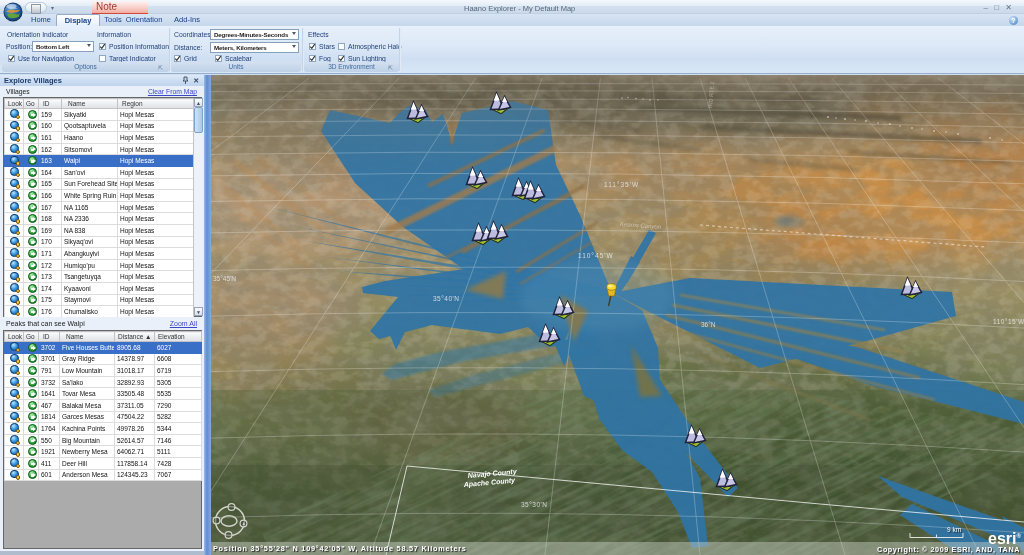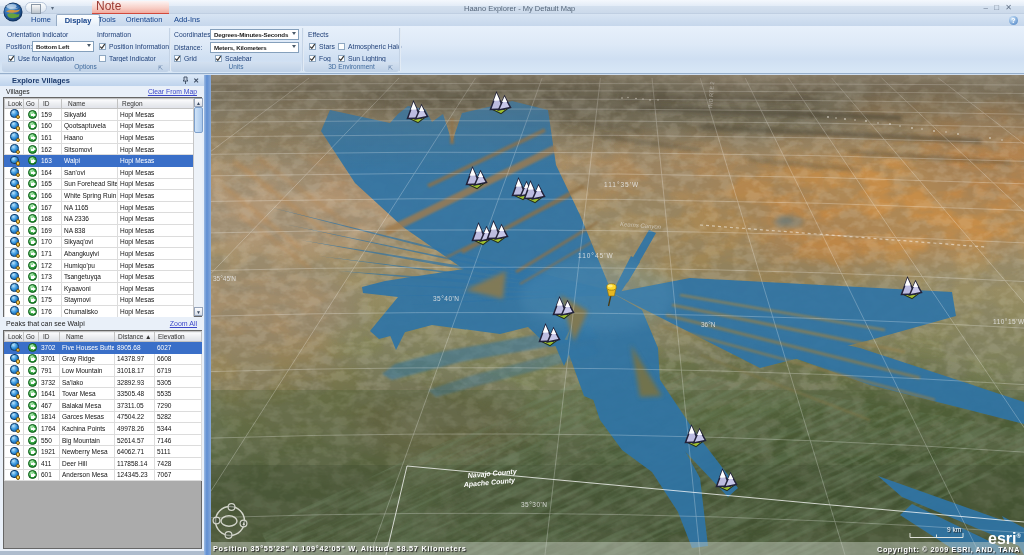--- a/index.html
+++ b/index.html
@@ -18,24 +18,24 @@
 #qat:after{ content:""; position:absolute; left:5px; top:1px; width:8px; height:8px;
   background:linear-gradient(#f8f8f8,#b9c2cc); border:1px solid #8a97a6; }
 #qatd { left:51px; top:4px; font-size:6px; color:#5a6a7e; }
 
 #tabrow { left:0; top:14px; width:1024px; height:12px;
   background:linear-gradient(#d7e4f3,#c6d7ec); }
 .tab { position:absolute; top:14px; height:12px; line-height:12px; font-size:7.5px;
   color:#15428b; text-align:center; }
 #tab-display { background:linear-gradient(#fdfeff,#f0f6fc 60%,#e4eefa);
   border:1px solid #96abc4; border-bottom:none; border-radius:2px 2px 0 0; font-weight:bold; }
-#note { left:92px; top:1px; width:77px; height:13px;
+#note { left:92px; top:1px; width:56px; height:13px;
   background:linear-gradient(#fdf4f3,#f7cdc5 60%,#f1ab9e);
   border-bottom:1.5px solid #d1493c; border-radius:2px 2px 0 0;
-  font-size:12px; color:#9c3a32; padding-left:4px; line-height:11px; }
+  font-size:10px; color:#9c3a32; padding-left:4px; line-height:11px; }
 #helpbtn { left:1009px; top:16px; width:9px; height:9px; border-radius:50%;
   background:radial-gradient(circle at 35% 30%,#cfe6fa,#3f79c0); color:#fff; font-size:7px;
   text-align:center; line-height:9px; font-weight:bold; }
 
 #ribbon { left:0; top:26px; width:1024px; height:48px;
   background:linear-gradient(#e7f0fb 0%,#dde9f7 40%,#cfdff2 70%,#d8e7f6 100%);
   border-bottom:1px solid #95aecb; }
 .grp { position:absolute; top:0; height:47px; }
 .gsep { position:absolute; top:2px; height:43px; width:2px;
   background:linear-gradient(90deg,#b6c8de,#f0f6fc); }
@@ -49,21 +49,21 @@
 .dd { position:absolute; background:#fff; border:1px solid #85a0bc; font-size:6.2px; letter-spacing:-0.15px;
   font-weight:bold; color:#222; line-height:9px; padding-left:3px; white-space:nowrap; }
 .dda { position:absolute; right:2px; top:2px; width:0; height:0;
   border-left:2.5px solid transparent; border-right:2.5px solid transparent; border-top:3.5px solid #4a5a6a; }
 
 #panel { left:0; top:75px; width:204px; height:476px; background:#e9f0f9; }
 #pedge { left:204px; top:75px; width:7px; height:480px;
   background:linear-gradient(90deg,#9dbbe2,#5f8ed2 40%,#86a9da); }
 #phead { left:0; top:0; width:204px; height:11px;
   background:linear-gradient(#dce9f8,#bed3ec); font-size:7.5px; color:#1e3c6e;
-  line-height:11px; padding-left:12px; font-weight:bold; }
+  line-height:11px; padding-left:4px; font-weight:bold; }
 #phx { position:absolute; right:3px; top:0; font-size:7px; color:#3a4a60; letter-spacing:2px; }
 .link { color:#3b47c9; text-decoration:underline; }
 #vrow { left:0; top:11px; width:204px; height:11px; font-size:6.8px; color:#222; }
 #pksbar { left:0; top:242px; width:204px; height:13px; font-size:7px; color:#222; background:#e9f0f9; }
 table { border-collapse:collapse; table-layout:fixed; }
 td,th { overflow:hidden; white-space:nowrap; }
 
 .vt td { border:1px solid #dcdcdc; font-size:6.5px; color:#111; padding:0 0 0 2px; height:11.6px; background:#fff; }
 .vt th { border:1px solid #c2c2c2; background:linear-gradient(#fcfcfd,#e8eaee 60%,#dfe2e8);
   font-size:6.5px; color:#333; font-weight:normal; text-align:left; padding:0 0 0 2px; height:10px; }
@@ -106,21 +106,21 @@
       </defs>
     </svg></div>
 <div class="ab" id="qat"></div>
 <div class="ab" id="qatd">▾</div>
 <div class="ab" id="ttext">Haano Explorer - My Default Map</div>
 <div class="ab" id="winbtn">– □ ✕</div>
 <div class="ab" id="tabrow"></div>
 <div class="ab" id="note">Note</div>
 <div class="ab tab" style="left:27px;width:28px;">Home</div>
 <div class="ab tab" id="tab-display" style="left:56px;width:44px;">Display</div>
-<div class="ab tab" style="left:94px;width:26px;">Tools</div>
+<div class="ab tab" style="left:100px;width:26px;">Tools</div>
 <div class="ab tab" style="left:122px;width:44px;">Orientation</div>
 <div class="ab tab" style="left:170px;width:34px;">Add-Ins</div>
 <div class="ab" id="helpbtn">?</div>
 <div class="ab" id="ribbon">
   <div class="grp" style="left:2px;width:167px;">
     <div class="glabel" style="left:5px;top:5px;">Orientation Indicator</div>
     <div class="glabel" style="left:4px;top:17px;">Position:</div>
     <div class="dd" style="left:30px;top:15px;width:62px;height:11px;">Bottom Left<span class="dda"></span></div>
     <div class="cb" style="left:6px;top:29px;"></div>
       <svg class="ck" style="left:6px;top:29px;" viewBox="0 0 7 7">

